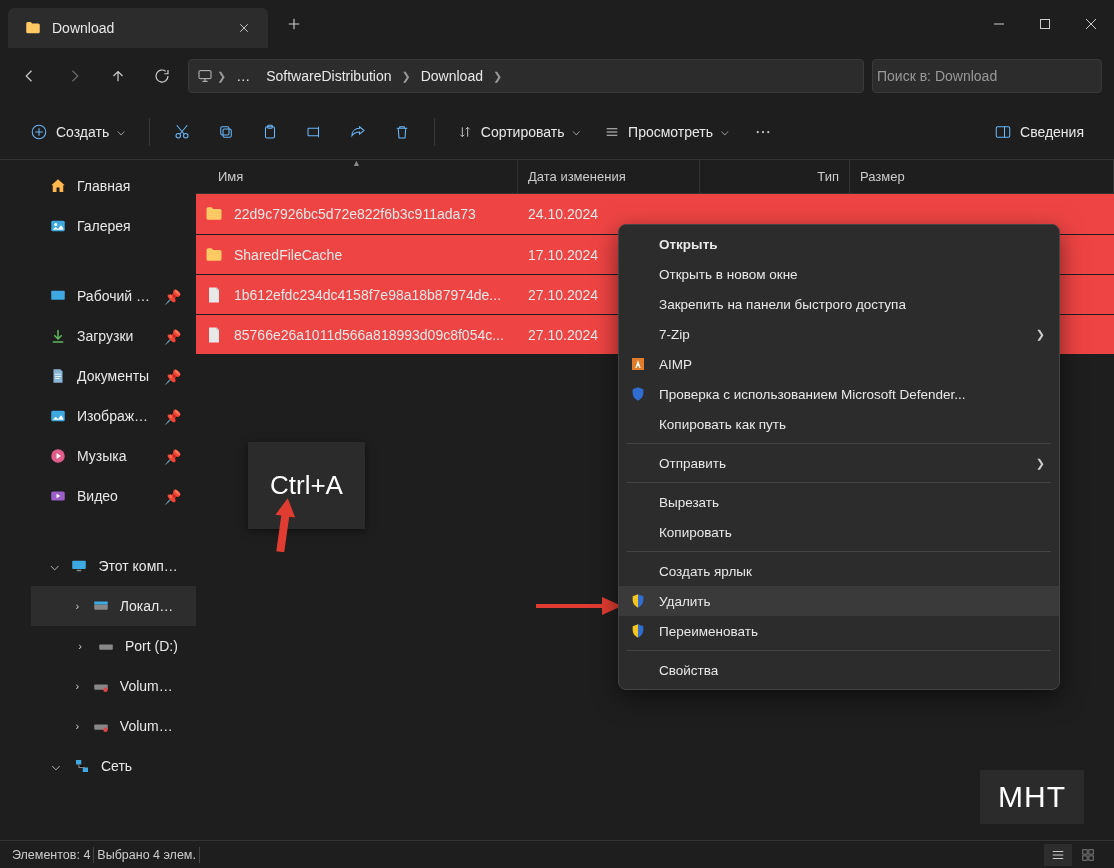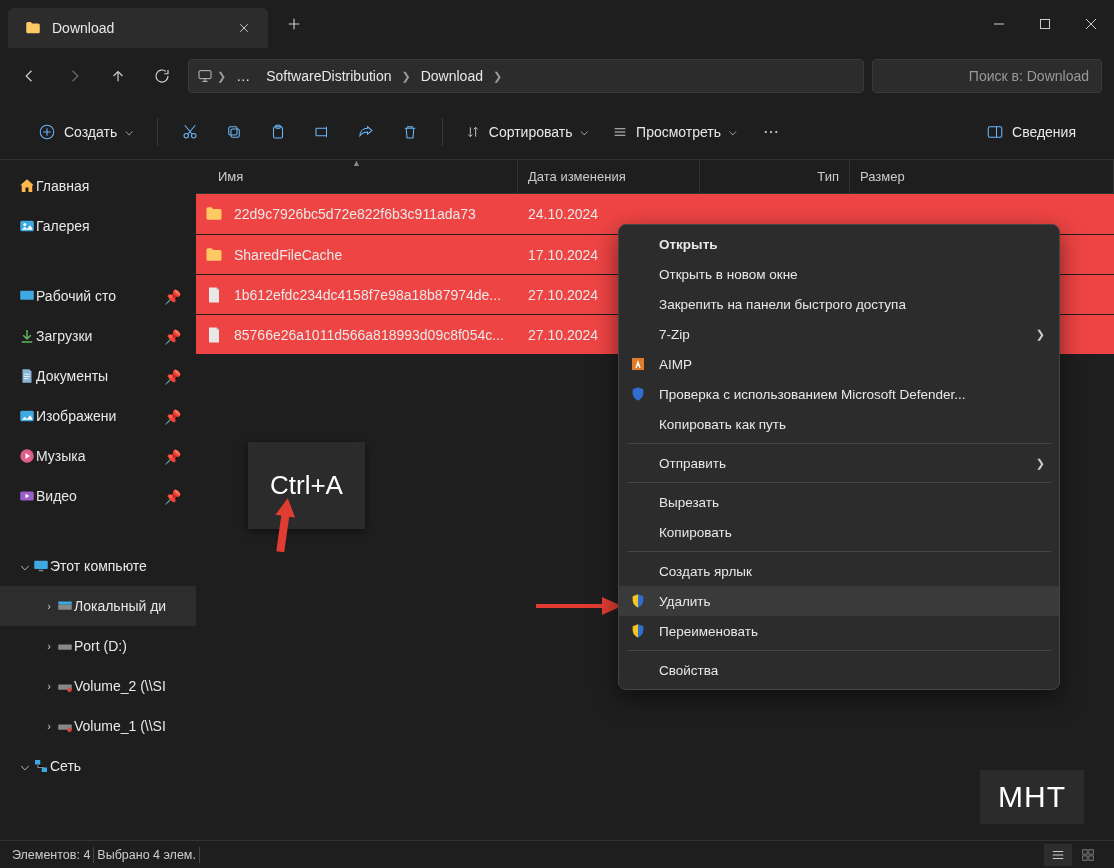--- a/index.html
+++ b/index.html
@@ -16,35 +16,35 @@
 .win-btn { width: 46px; height: 48px; display: flex; align-items: center; justify-content: center; color: #ccc; }
 
 
 .navbar { height: 56px; display: flex; align-items: center; padding: 0 12px; gap: 8px; background: #1e1e1e; }
 .nav-btn { width: 36px; height: 36px; display: flex; align-items: center; justify-content: center; border-radius: 4px; color: #ccc; }
 .nav-btn.disabled { color: #6a6a6a; }
 .breadcrumb { flex: 1; height: 34px; background: #2c2c2c; border-radius: 4px; display: flex; align-items: center; padding: 0 8px; gap: 4px; border: 1px solid #3a3a3a; }
 .crumb { padding: 0 6px; font-size: 14px; color: #e8e8e8; white-space: nowrap; }
 .crumb-sep { color: #999; font-size: 11px; }
 .crumb-icon { width: 16px; height: 16px; display: flex; align-items: center; justify-content: center; }
-.searchbox { width: 230px; height: 34px; background: #2c2c2c; border-radius: 4px; border: 1px solid #3a3a3a; padding: 0 12px; display: flex; align-items: center; color: #999; font-size: 14px; justify-content: flex-end; }
-
-
-.toolbar { height: 56px; display: flex; align-items: center; padding: 0 26px; gap: 4px; border-bottom: 1px solid #333; background: #1e1e1e; }
+.searchbox { width: 230px; height: 34px; background: #2c2c2c; border-radius: 4px; border: 1px solid #3a3a3a; padding: 0 4px; display: flex; align-items: center; color: #999; font-size: 14px; }
+
+
+.toolbar { height: 56px; display: flex; align-items: center; padding: 0 18px; gap: 4px; border-bottom: 1px solid #333; background: #1e1e1e; }
 .tb-create { display: flex; align-items: center; gap: 8px; padding: 0 12px; height: 36px; border-radius: 4px; font-size: 14px; color: #6ab7fa; }
 .tb-sep { width: 1px; height: 28px; background: #3a3a3a; margin: 0 8px; }
 .tb-icon { width: 40px; height: 36px; display: flex; align-items: center; justify-content: center; color: #6ab7fa; font-size: 16px; }
 .tb-drop { display: flex; align-items: center; gap: 8px; padding: 0 10px; height: 36px; font-size: 14px; }
 .tb-spacer { flex: 1; }
 .tb-details { display: flex; align-items: center; gap: 8px; padding: 0 12px; height: 36px; font-size: 14px; }
 
 
 .body { display: flex; height: calc(868px - 48px - 56px - 56px - 28px); }
 .sidebar { width: 196px; overflow-y: auto; padding: 6px 0; position: relative; }
-.sb-item { display: flex; align-items: center; height: 40px; padding: 0 18px; font-size: 14px; color: #e8e8e8; position: relative; }
+.sb-item { display: flex; align-items: center; gap: 10px; height: 40px; padding: 0 18px; font-size: 14px; color: #e8e8e8; position: relative; margin-left: 31px; }
 .sb-item.indent1 { padding-left: 42px; }
 .sb-item.hascaret { padding-left: 18px; }
 .sb-item.selected { background: #2d2d2d; }
 .sb-icon { width: 18px; height: 18px; flex-shrink: 0; }
 .sb-pin { width: 14px; height: 14px; color: #888; margin-left: auto; flex-shrink: 0; }
 .sb-caret { width: 14px; color: #ccc; font-size: 11px; display: inline-flex; justify-content: center; }
 .sb-label { white-space: nowrap; overflow: hidden; text-overflow: ellipsis; }
 .sb-gap { height: 30px; }
 
 

